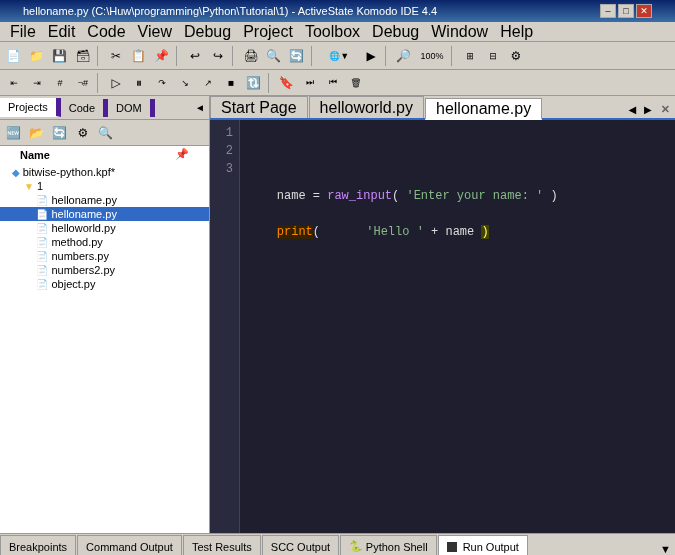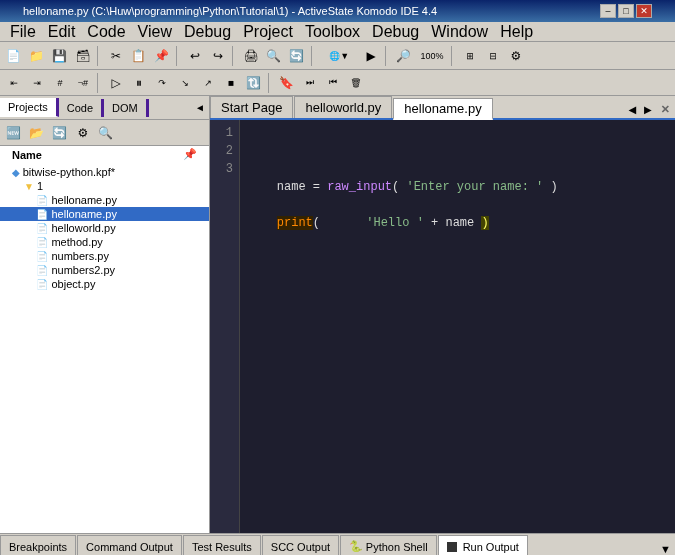--- a/index.html
+++ b/index.html
@@ -20,47 +20,47 @@
     #toolbar2 { background: #d4d0c8; padding: 2px 3px; display: flex; align-items: center; gap: 1px; height: 26px; border-bottom: 1px solid #999; }
     .tb-btn { width: 22px; height: 22px; border: 1px solid transparent; background: transparent; cursor: pointer; display: flex; align-items: center; justify-content: center; font-size: 12px; }
     .tb-sep { width: 5px; height: 20px; border-left: 1px solid #999; margin: 0 2px; }
     
     
     #main { display: flex; height: calc(555px - 22px - 20px - 28px - 26px - 22px); }
     
     
     #left-panel { width: 210px; border-right: 1px solid #999; display: flex; flex-direction: column; background: white; }
     #left-tabs { display: flex; background: #d4d0c8; border-bottom: 1px solid #999; align-items: center; height: 24px; }
-    .left-tab { padding: 3px 8px; cursor: pointer; font-size: 11px; border-right: 3px solid #4c1d95; }
+    .left-tab { padding: 3px 8px; cursor: pointer; font-size: 11px; border-right: 5px solid #4c1d95; }
     .left-tab.active { background: white; border-bottom: 1px solid white; }
     .left-tab-nav { margin-left: auto; padding: 2px 4px; cursor: pointer; font-size: 10px; }
     
     #left-toolbar { background: #d4d0c8; padding: 2px 3px; display: flex; align-items: center; gap: 1px; height: 26px; border-bottom: 1px solid #999; }
     #file-tree { flex: 1; overflow-y: auto; font-size: 11px; background: white; padding-top: 2px; }
-    .tree-header { padding: 2px 12px; display: flex; align-items: center; justify-content: space-between; }
+    .tree-header { padding: 2px 20px; display: flex; align-items: center; justify-content: space-between; }
     .tree-header-label { font-weight: bold; font-size: 11px; }
     .tree-item { display: flex; align-items: center; padding: 1px 0; cursor: pointer; white-space: nowrap; }
     .tree-item .indent1 { width: 12px; display: inline-block; }
     .tree-item .indent2 { width: 24px; display: inline-block; }
     .tree-item .indent3 { width: 36px; display: inline-block; }
     .tree-icon { margin-right: 3px; font-size: 10px; }
     .folder-icon { color: #f0c040; }
     
     
     #editor-panel { flex: 1; display: flex; flex-direction: column; background: #1e1e1e; }
     #editor-tabs { display: flex; background: #d4d0c8; align-items: flex-end; height: 24px; border-bottom: 2px solid #316ac5; }
-    .editor-tab { padding: 3px 10px; cursor: pointer; font-size: 13px; background: #d4d0c8; border: 1px solid #999; border-bottom: none; margin-right: 1px; height: 22px; display: flex; align-items: center; }
+    .editor-tab { padding: 3px 10px; cursor: pointer; font-size: 16px; background: #d4d0c8; border: 1px solid #999; border-bottom: none; margin-right: 1px; height: 22px; display: flex; align-items: center; }
     .editor-tab.active { background: white; border-bottom: 2px solid white; margin-bottom: -2px; z-index: 1; }
     .editor-tab-nav { margin-left: auto; display: flex; align-items: center; }
     .editor-tab-arrow { padding: 2px 4px; cursor: pointer; font-size: 10px; }
     .editor-tab-close { padding: 2px 5px; cursor: pointer; font-weight: bold; color: #666; }
     
     #code-area { flex: 1; background: #1e1e2e; font-family: 'Courier New', monospace; font-size: 12px; padding: 0; display: flex; overflow: hidden; }
     #line-numbers { background: #2a2a3e; color: #888; padding: 4px 6px; text-align: right; min-width: 30px; line-height: 18px; user-select: none; border-right: 1px solid #444; }
-    #code-content { padding: 4px 8px; color: #ddd; line-height: 18px; flex: 1; overflow: auto; white-space: pre; }
+    #code-content { padding: 13px 8px; color: #ddd; line-height: 18px; flex: 1; overflow: auto; white-space: pre; }
     
     .code-line { line-height: 18px; }
     
     
     #bottom-panel { height: 180px; border-top: 1px solid #999; display: flex; flex-direction: column; }
     #bottom-tabs { display: flex; background: #d4d0c8; height: 24px; align-items: flex-end; border-bottom: 1px solid #999; }
     .bottom-tab { padding: 3px 8px; cursor: pointer; font-size: 11px; background: #d4d0c8; border: 1px solid #999; border-bottom: none; margin-right: 1px; height: 22px; display: flex; align-items: center; gap: 3px; }
     .bottom-tab.active { background: white; }
     
     

